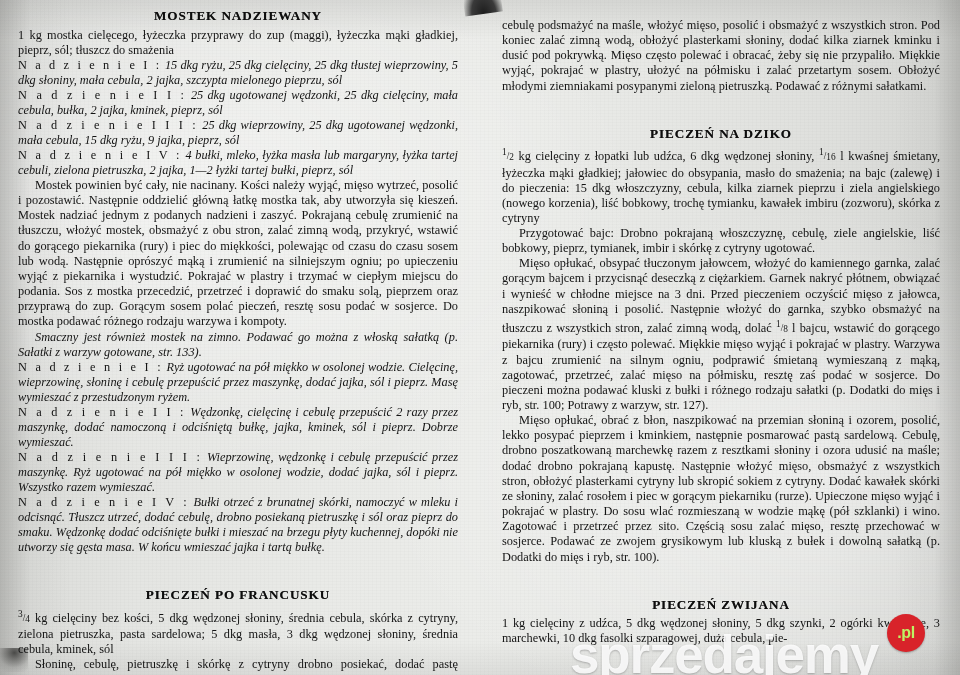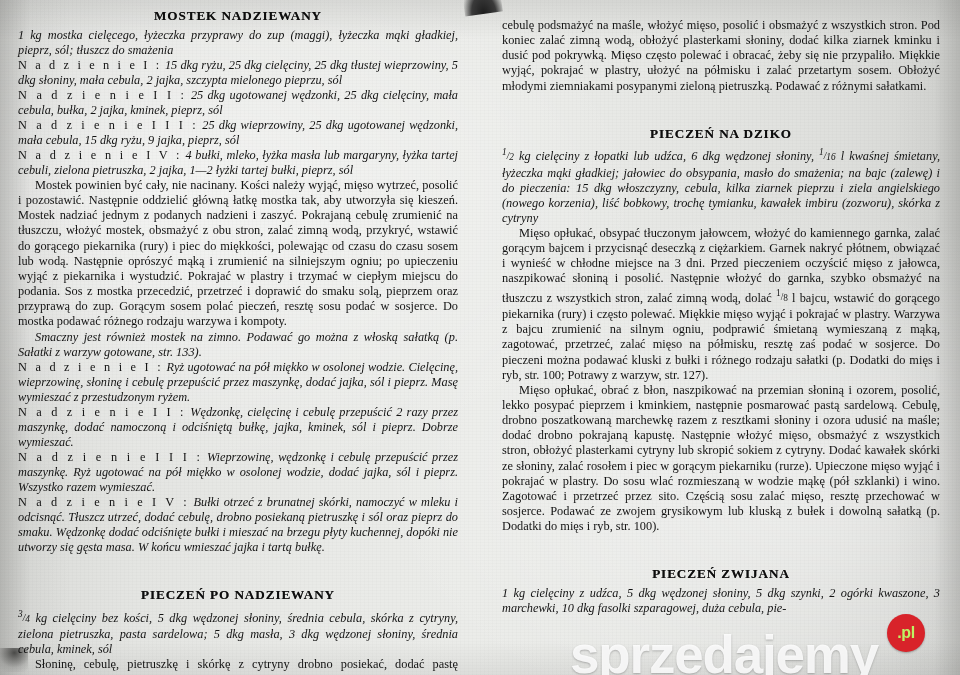--- a/index.html
+++ b/index.html
@@ -94,21 +94,20 @@
     margin: 0;
     padding: 0;
     font-size: 12.35px;
     line-height: 15.15px;
     text-align: justify;
     text-justify: inter-word;
     hyphens: manual;
     color: #131313;
   }
   p.ingredients {
-    font-style: italic;
     font-size: 12.3px;
     line-height: 15.05px;
   }
   p.body-text {
     text-indent: 17px;
   }
   p.body-text.noindent { text-indent: 0; }
   p.italic-note {
     font-style: italic;
     text-indent: 17px;
@@ -210,36 +209,37 @@
       <p class="block italic-note">Smaczny jest również mostek na zimno. Podawać go można z włoską sałatką (p. Sałatki z warzyw gotowane, str. 133).</p>
 
       <p class="block ingredients filling"><span class="sp">N a d z i e n i e  I :</span> <span>Ryż ugotować na pół miękko w osolonej wodzie. Cielęcinę, wieprzowinę, słoninę i cebulę przepuścić przez maszynkę, dodać jajka, sól i pieprz. Masę wymieszać z przestudzonym ryżem.</span></p>
 
       <p class="block ingredients filling"><span class="sp">N a d z i e n i e  I I :</span> <span>Wędzonkę, cielęcinę i cebulę przepuścić 2 razy przez maszynkę, dodać namoczoną i odciśniętą bułkę, jajka, kminek, sól i pieprz. Dobrze wymieszać.</span></p>
 
       <p class="block ingredients filling"><span class="sp">N a d z i e n i e  I I I :</span> <span>Wieprzowinę, wędzonkę i cebulę przepuścić przez maszynkę. Ryż ugotować na pół miękko w osolonej wodzie, dodać jajka, sól i pieprz. Wszystko razem wymieszać.</span></p>
 
       <p class="block ingredients filling"><span class="sp">N a d z i e n i e  I V :</span> <span>Bułki otrzeć z brunatnej skórki, namoczyć w mleku i odcisnąć. Tłuszcz utrzeć, dodać cebulę, drobno posiekaną pietruszkę i sól oraz pieprz do smaku. Wędzonkę dodać odciśnięte bułki i mieszać na brzegu płyty kuchennej, dopóki nie utworzy się gęsta masa. W końcu wmieszać jajka i tartą bułkę.</span></p>
 
-      <h2 class="heading spaced-top">PIECZEŃ PO NADZIEWANY</h2>
+      <h2 class="heading spaced-top">PIECZEŃ PO FRANCUSKU</h2>
 
       <p class="block ingredients"><span class="frac"><sup>3</sup>/<sub>4</sub></span><span> kg cielęciny bez kości, 5 dkg wędzonej słoniny, średnia cebula, skórka z cytryny, zielona pietruszka, pasta sardelowa; 5 dkg masła, 3 dkg wędzonej słoniny, średnia cebula, kminek, sól</span></p>
 
       <p class="block body-text">Słoninę, cebulę, pietruszkę i skórkę z cytryny drobno posiekać, dodać pastę sardelową i wszystko razem wymieszać. Opłukane mięso naciąć, napełnić przygotowaną masą i obwiązać sznurkiem. Następnie włożyć do kamiennego garnka i pozostawić do dnia następnego. Drobno pokrajaną</p>
 
     </div>
 
     <div class="col col-right">
 
       <p class="block body-text noindent">cebulę podsmażyć na maśle, włożyć mięso, posolić i obsmażyć z wszystkich stron. Pod koniec zalać zimną wodą, obłożyć plasterkami słoniny, dodać kilka ziarnek kminku i dusić pod pokrywką. Mięso często polewać i obracać, żeby się nie przypaliło. Miękkie wyjąć, pokrajać w plastry, ułożyć na półmisku i zalać przetartym sosem. Obłożyć młodymi ziemniakami posypanymi zieloną pietruszką. Podawać z różnymi sałatkami.</p>
 
       <h2 class="heading spaced-top">PIECZEŃ NA DZIKO</h2>
 
       <p class="block ingredients"><span class="frac"><sup>1</sup>/<sub>2</sub></span><span> kg cielęciny z łopatki lub udźca, 6 dkg wędzonej słoniny, </span><span class="frac"><sup>1</sup>/<sub>16</sub></span><span> l kwaśnej śmietany, łyżeczka mąki gładkiej; jałowiec do obsypania, masło do smażenia; na bajc (zalewę) i do pieczenia: 15 dkg włoszczyzny, cebula, kilka ziarnek pieprzu i ziela angielskiego (nowego korzenia), liść bobkowy, trochę tymianku, kawałek imbiru (zozworu), skórka z cytryny</span></p>
 
+      <p class="block body-text">Przygotować bajc: Drobno pokrajaną włoszczyznę, cebulę, ziele angielskie, liść bobkowy, pieprz, tymianek, imbir i skórkę z cytryny ugotować.</p>
 
       <p class="block body-text"><span>Mięso opłukać, obsypać tłuczonym jałowcem, włożyć do kamiennego garnka, zalać gorącym bajcem i przycisnąć deseczką z ciężarkiem. Garnek nakryć płótnem, obwiązać i wynieść w chłodne miejsce na 3 dni. Przed pieczeniem oczyścić mięso z jałowca, naszpikować słoniną i posolić. Następnie włożyć do garnka, szybko obsmażyć na tłuszczu z wszystkich stron, zalać zimną wodą, dolać </span><span class="frac"><sup>1</sup>/<sub>8</sub></span><span> l bajcu, wstawić do gorącego piekarnika (rury) i często polewać. Miękkie mięso wyjąć i pokrajać w plastry. Warzywa z bajcu zrumienić na silnym ogniu, podprawić śmietaną wymieszaną z mąką, zagotować, przetrzeć, zalać mięso na półmisku, resztę zaś podać w sosjerce. Do pieczeni można podawać kluski z bułki i różnego rodzaju sałatki (p. Dodatki do mięs i ryb, str. 100; Potrawy z warzyw, str. 127).</span></p>
 
 
 
       <p class="block body-text">Mięso opłukać, obrać z błon, naszpikować na przemian słoniną i ozorem, posolić, lekko posypać pieprzem i kminkiem, następnie posmarować pastą sardelową. Cebulę, drobno poszatkowaną marchewkę razem z resztkami słoniny i ozora udusić na maśle; dodać drobno pokrajaną kapustę. Następnie włożyć mięso, obsmażyć z wszystkich stron, obłożyć plasterkami cytryny lub skropić sokiem z cytryny. Dodać kawałek skórki ze słoniny, zalać rosołem i piec w gorącym piekarniku (rurze). Upieczone mięso wyjąć i pokrajać w plastry. Do sosu wlać rozmieszaną w wodzie mąkę (pół szklanki) i wino. Zagotować i przetrzeć przez sito. Częścią sosu zalać mięso, resztę przechować w sosjerce. Podawać ze zwojem grysikowym lub kluską z bułek i dowolną sałatką (p. Dodatki do mięs i ryb, str. 100).</p>
 
       <h2 class="heading spaced-top">PIECZEŃ ZWIJANA</h2>
 
       <p class="block ingredients">1 kg cielęciny z udźca, 5 dkg wędzonej słoniny, 5 dkg szynki, 2 ogórki kwaszone, 3 marchewki, 10 dkg fasolki szparagowej, duża cebula, pie-</p>

